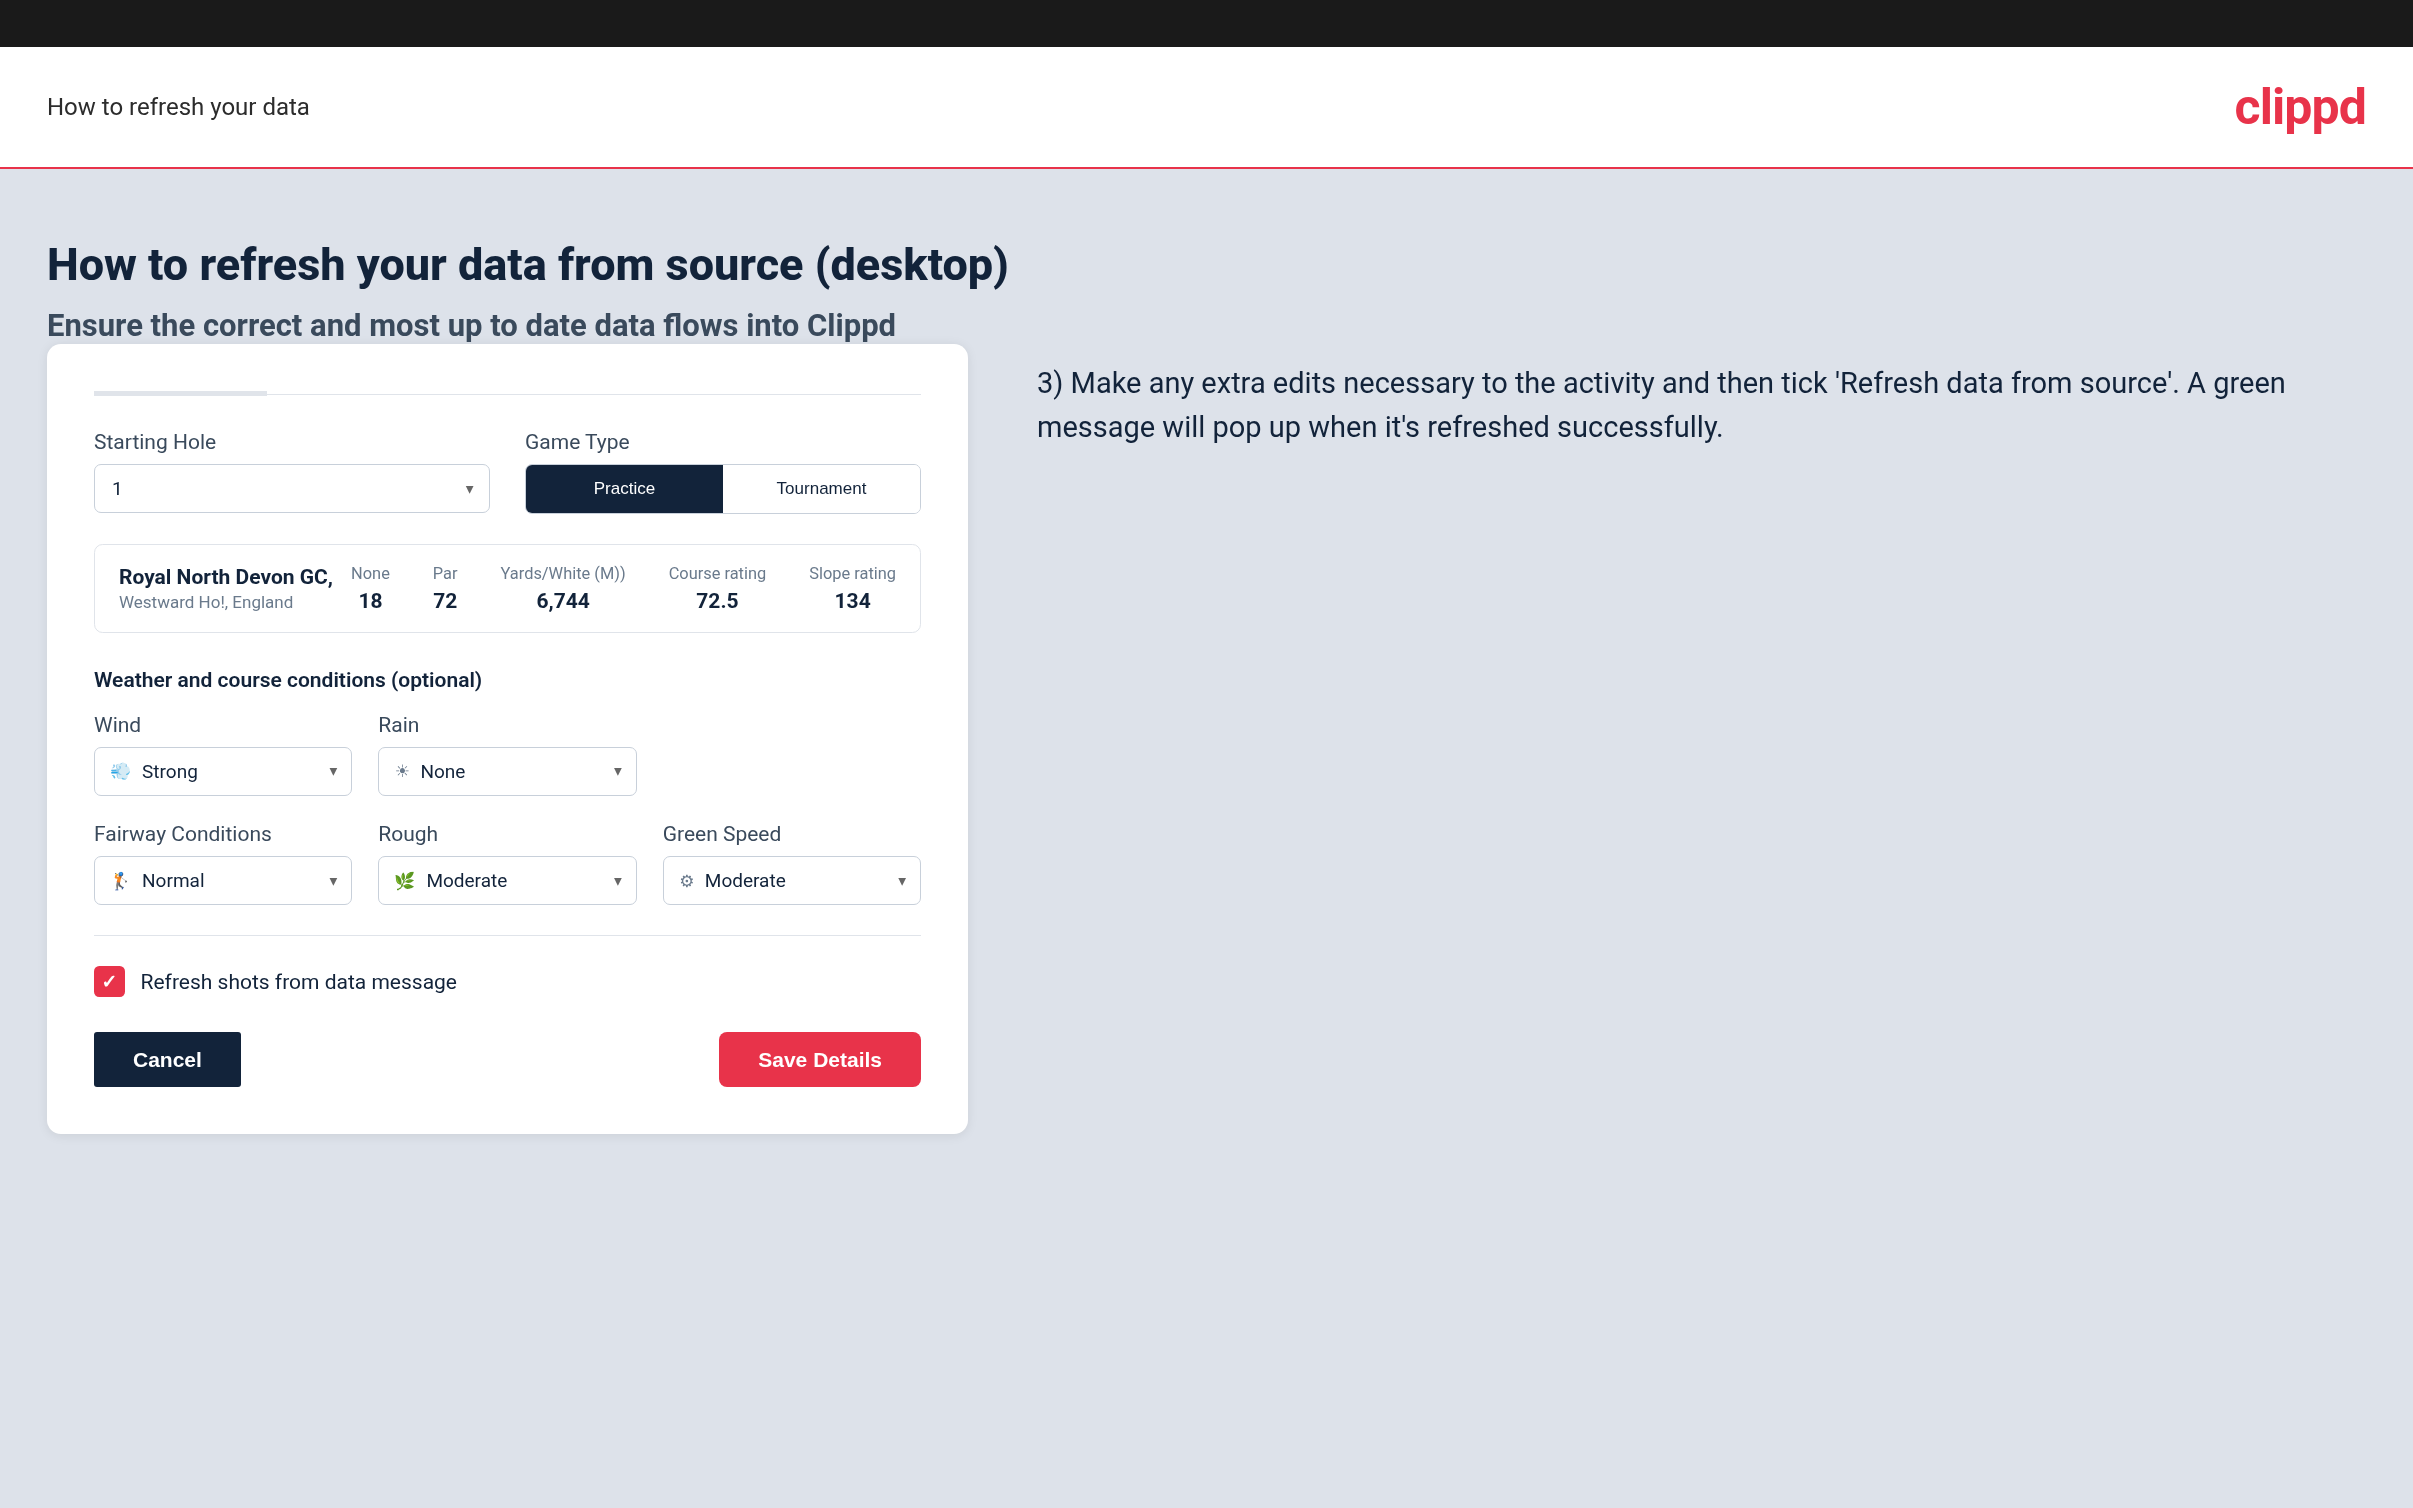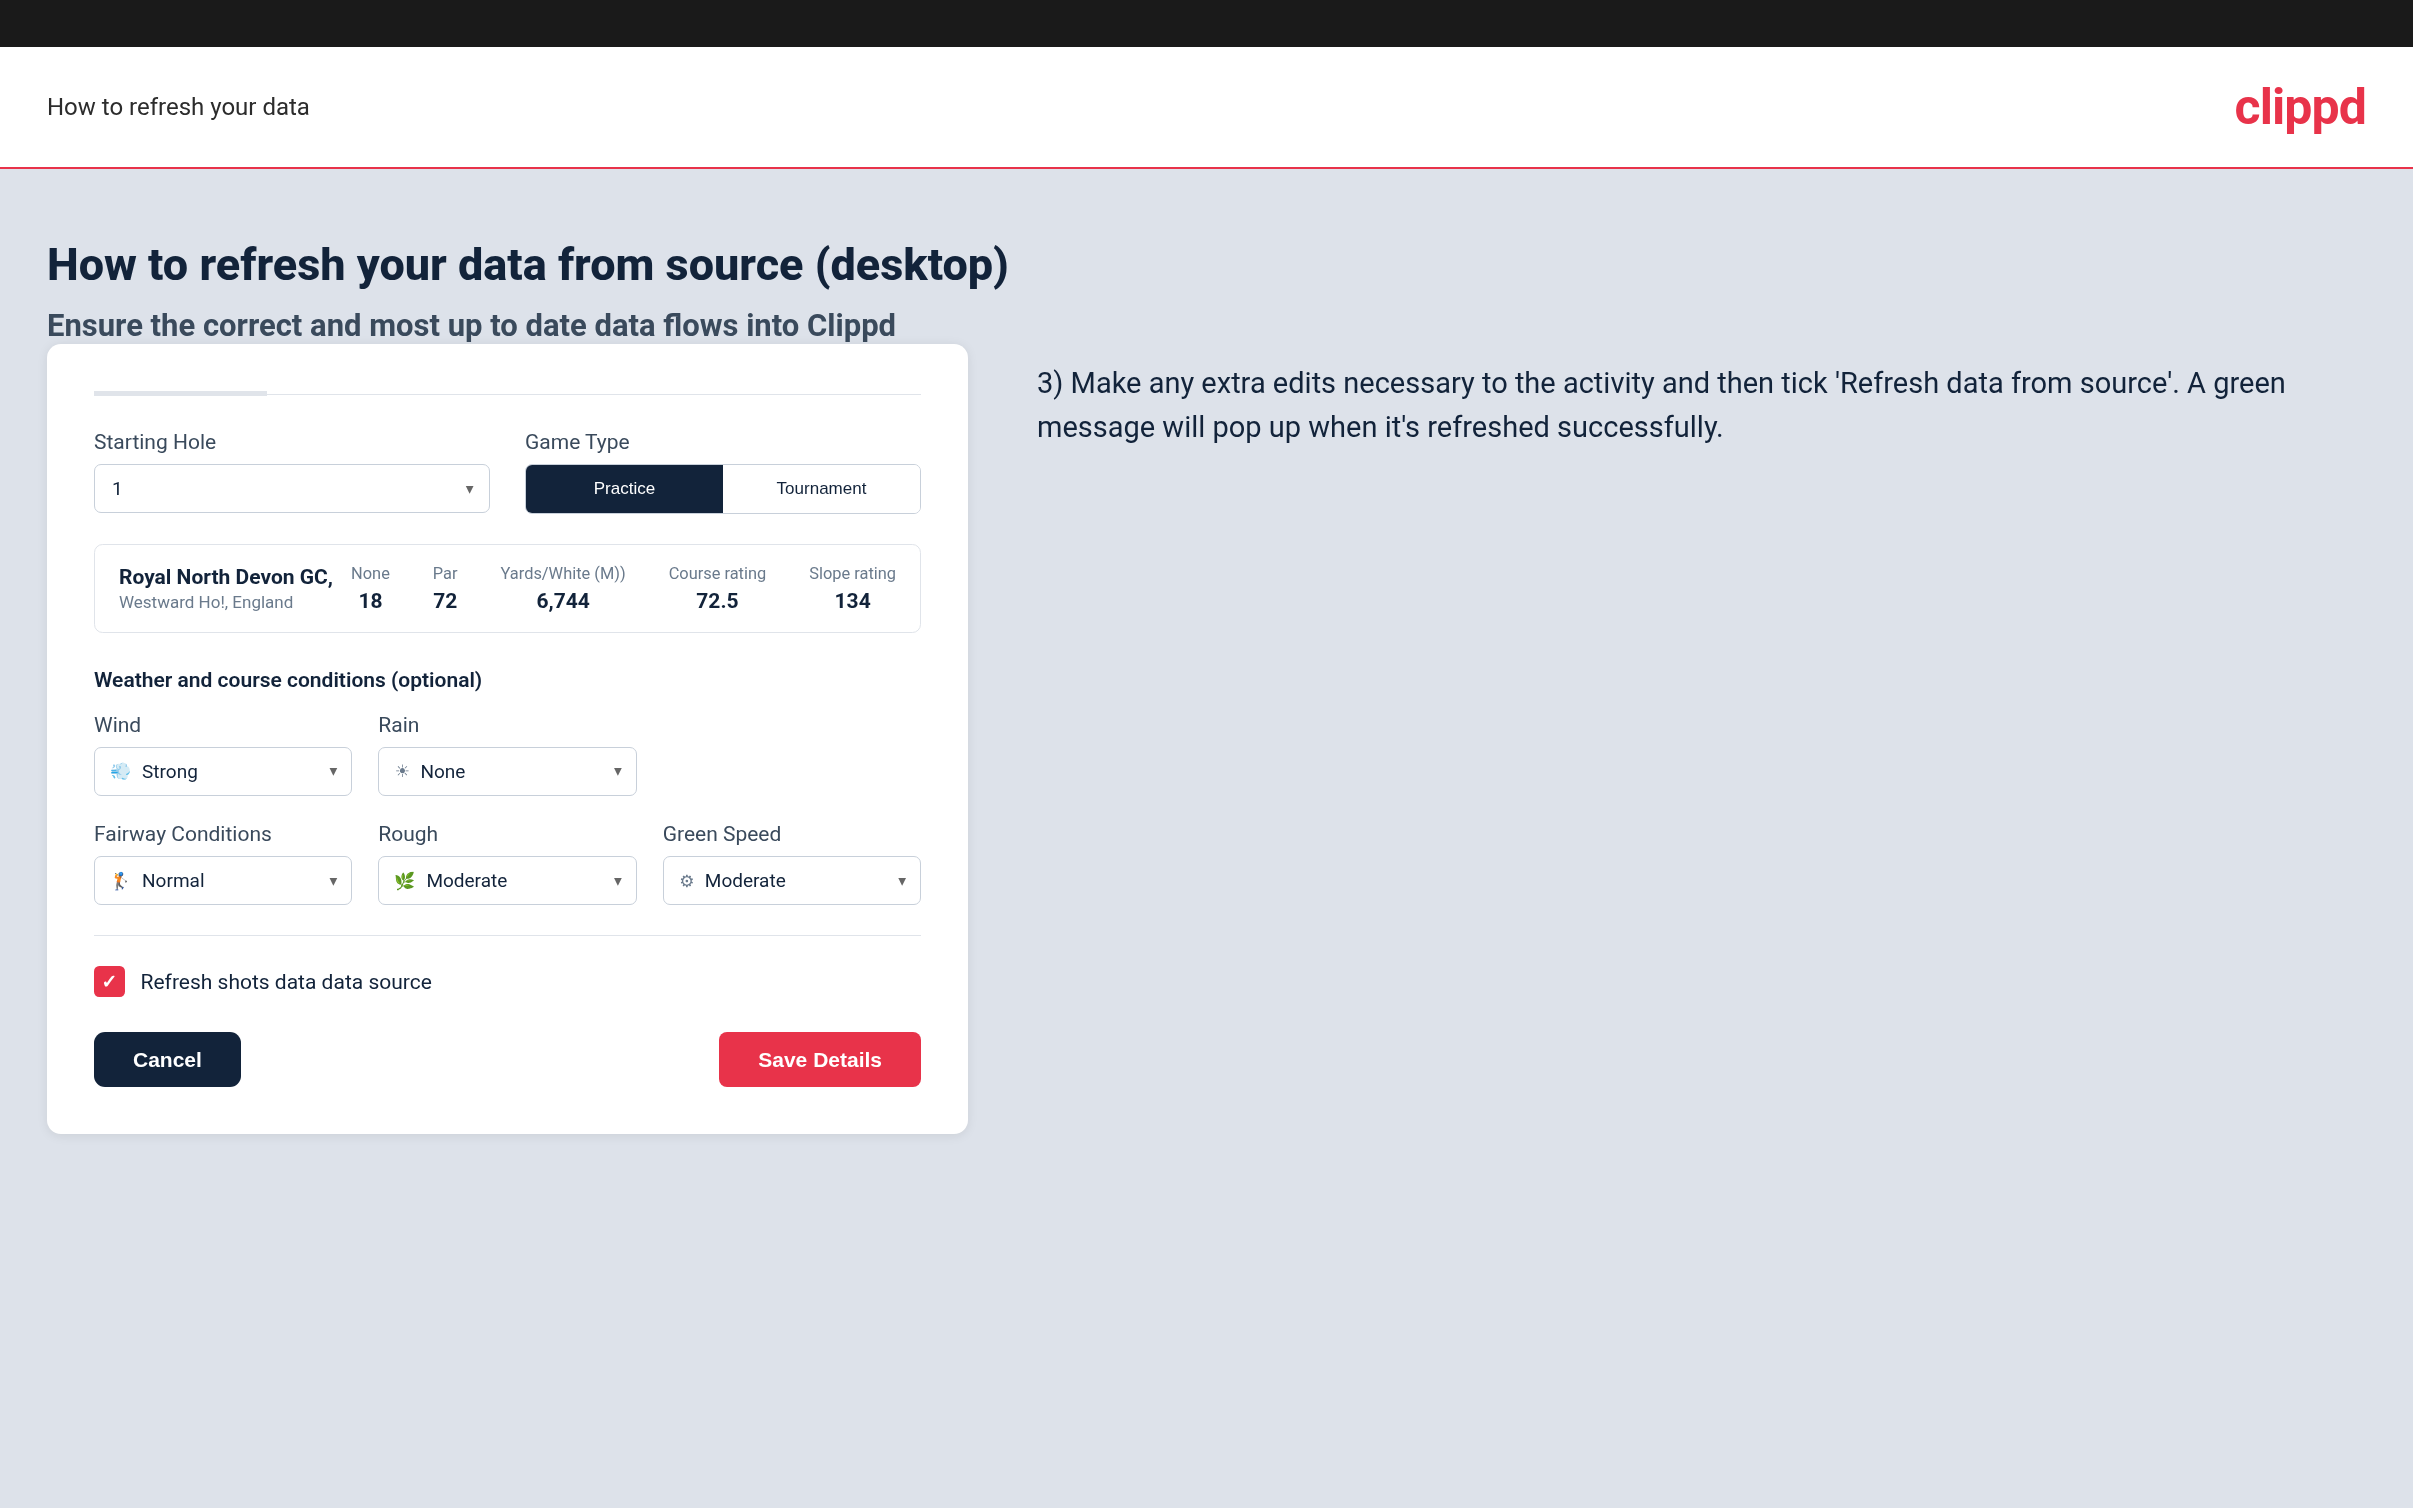--- a/index.html
+++ b/index.html
@@ -279,21 +279,21 @@
     .button-row {
       display: flex;
       justify-content: space-between;
       align-items: center;
     }
 
     .btn-cancel {
       background: #12233a;
       color: #ffffff;
       border: none;
-      border-radius: 11px;
+      border-radius: 3px;
       padding: 15.5px 39px;
       font-size: 21px;
       font-weight: 600;
       cursor: pointer;
     }
 
     .btn-save {
       background: #e8334a;
       color: #ffffff;
       border: none;
@@ -438,21 +438,21 @@
           </div>
         </div>
       </div>
 
       <div class="divider"></div>
 
       <div class="checkbox-row">
         <div class="checkbox-box">
           <span class="checkmark">✓</span>
         </div>
-        <span class="checkbox-label">Refresh shots data data source</span>
+        <span class="checkbox-label">Refresh shots from data message</span>
       </div>
 
       <div class="button-row">
         <button class="btn-cancel">Cancel</button>
         <button class="btn-save">Save Details</button>
       </div>
 
     </div>
 
     <div class="side-note">

